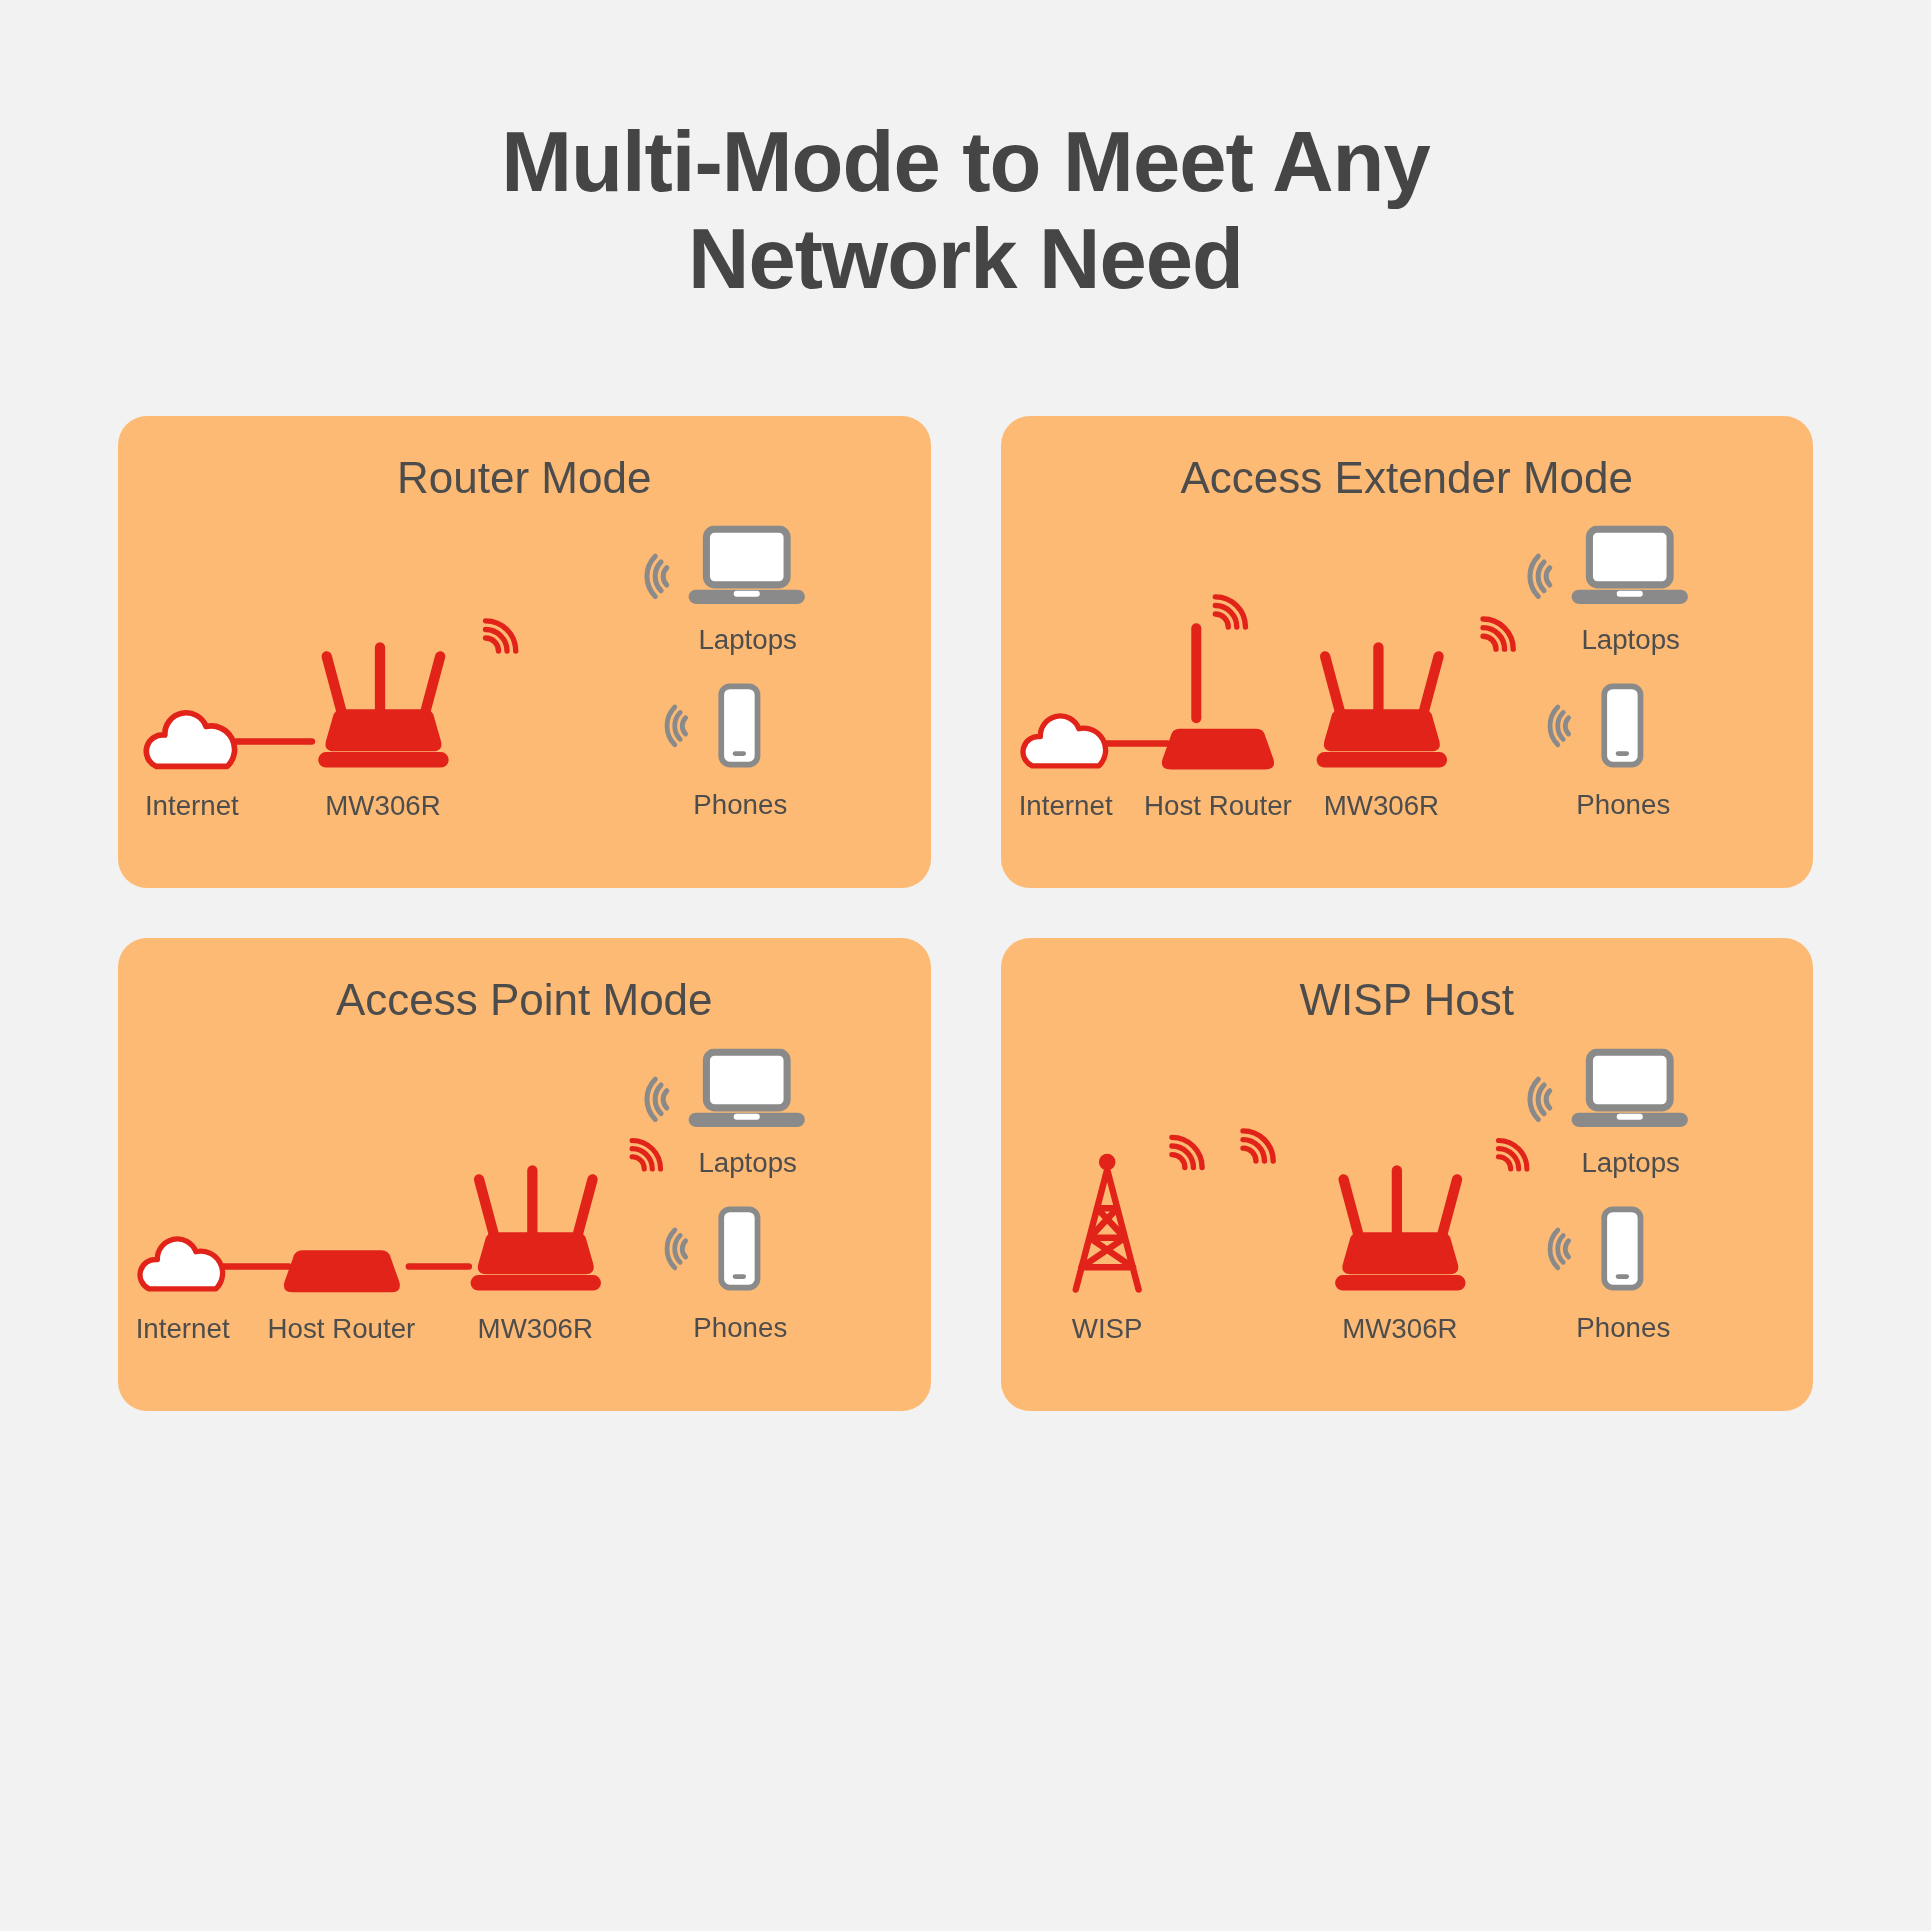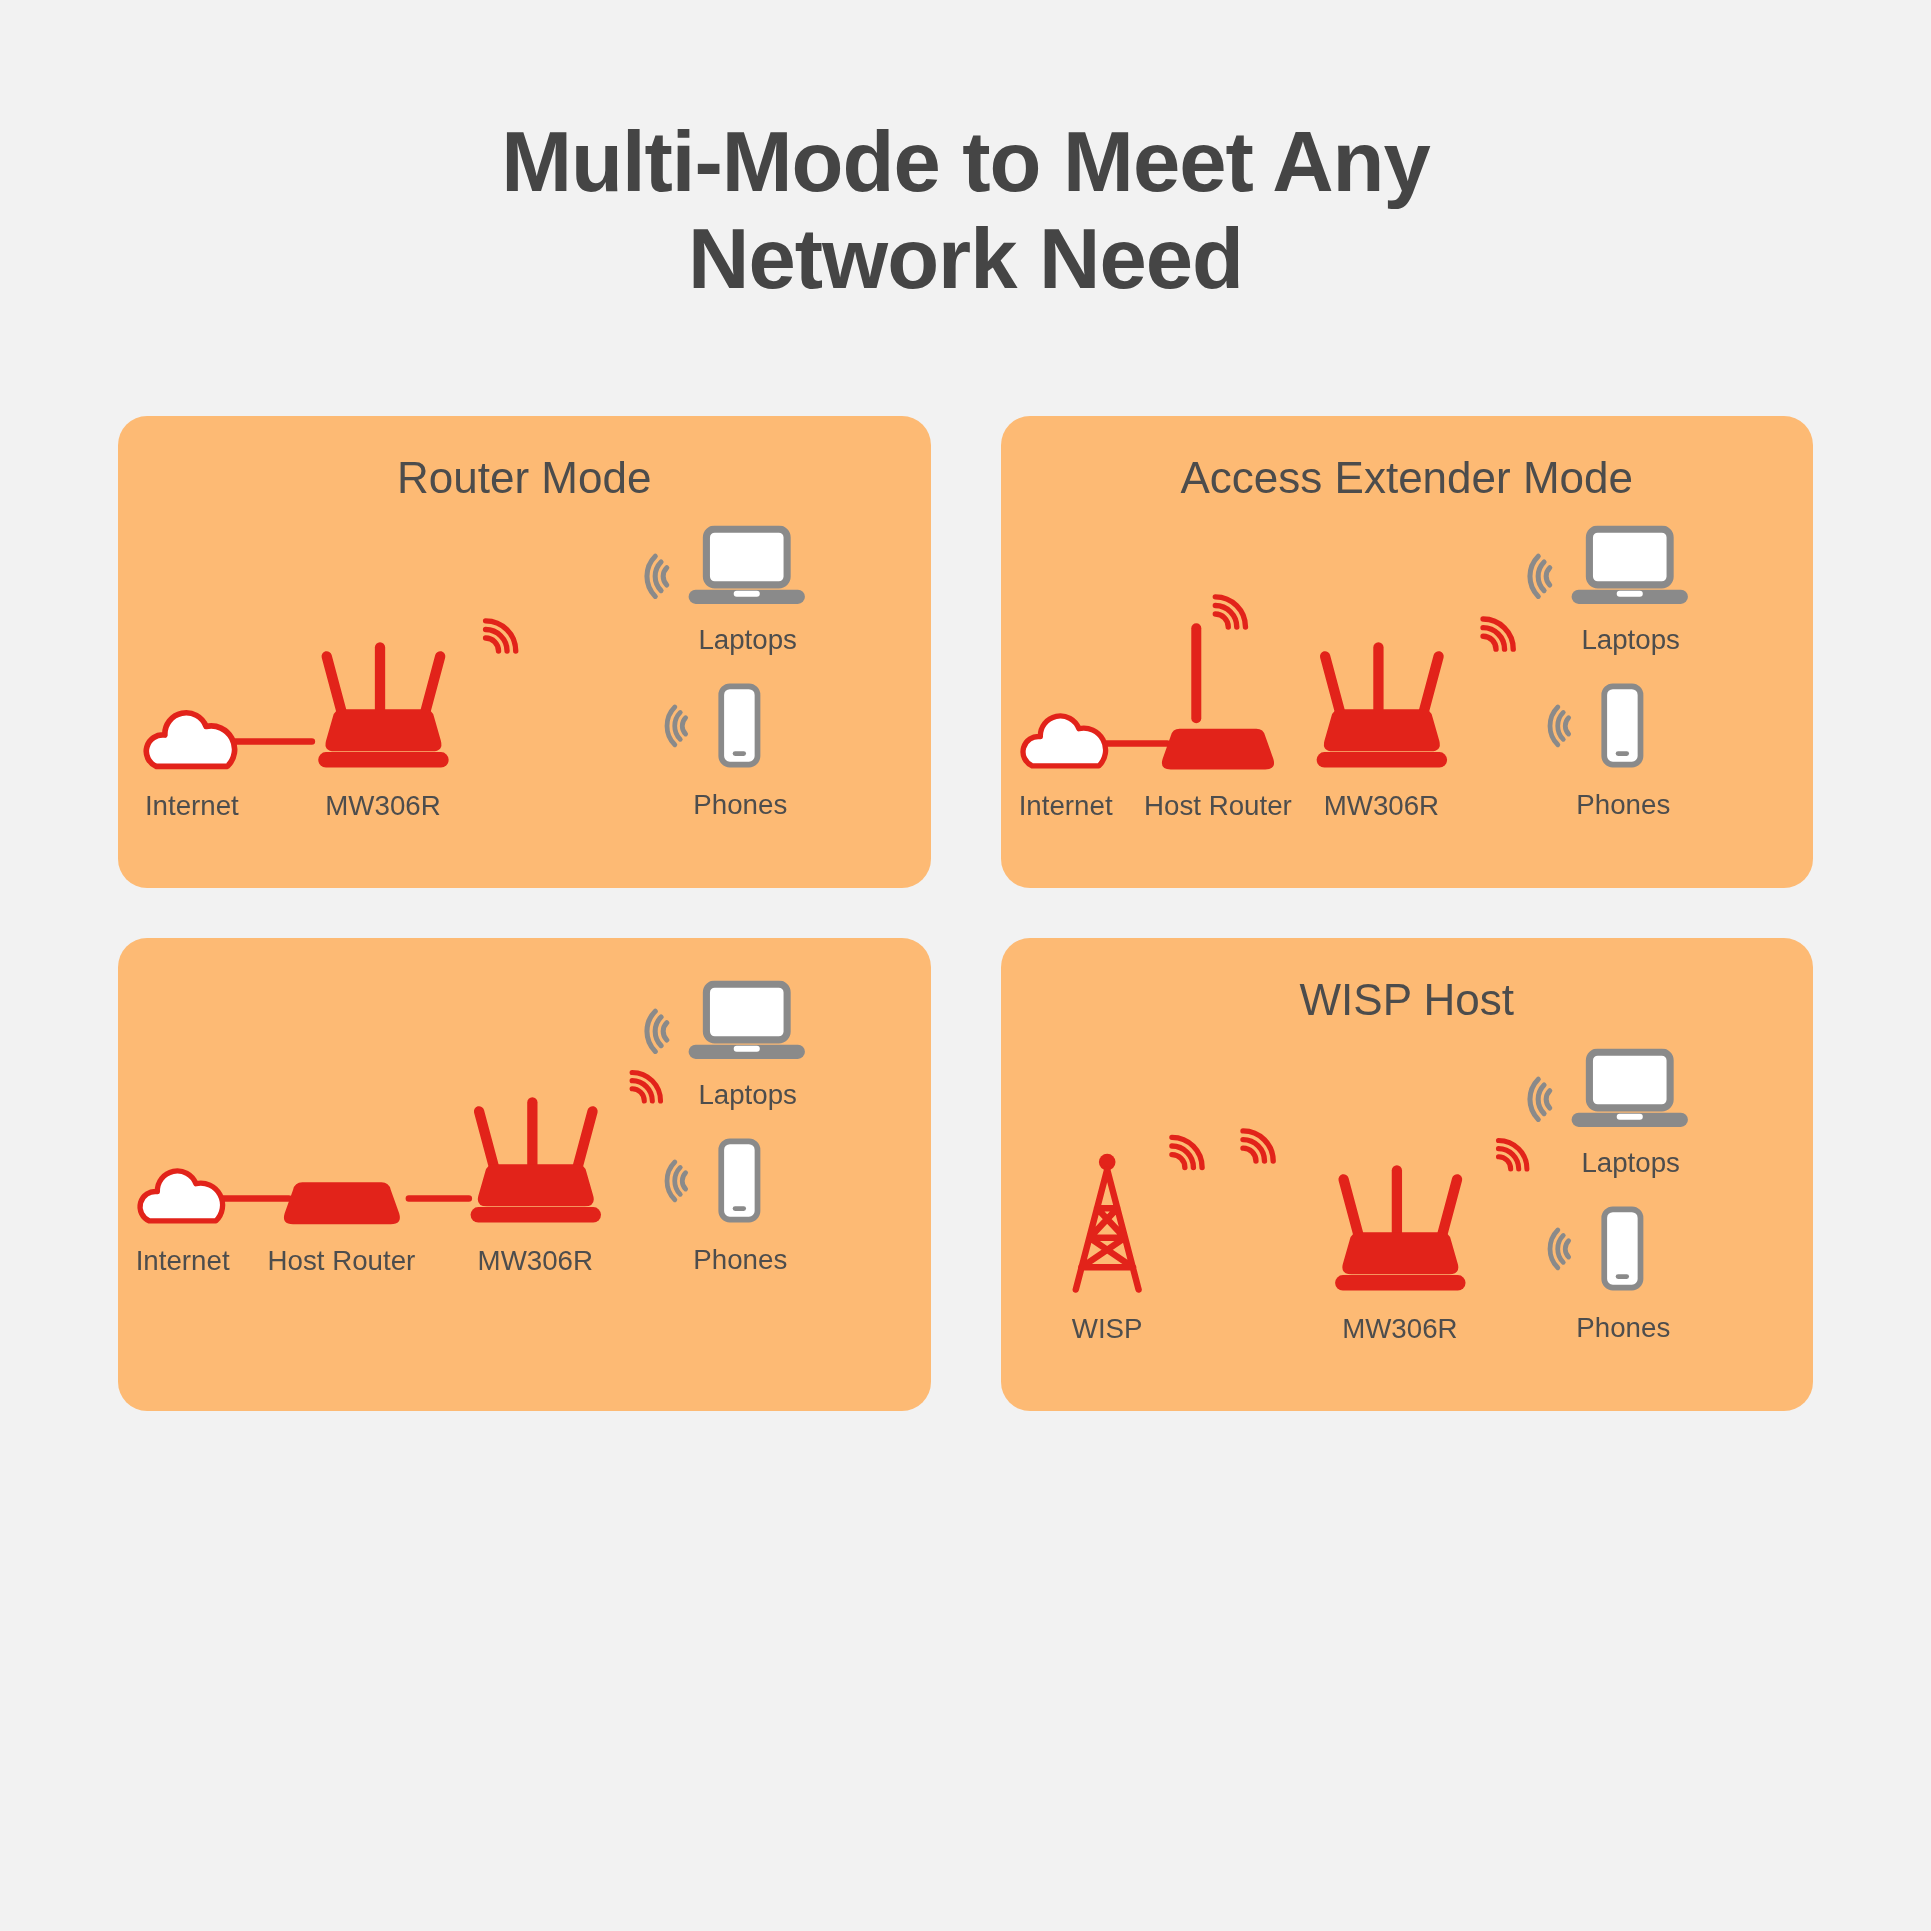--- a/index.html
+++ b/index.html
@@ -158,20 +158,21 @@
             <text x="682" y="140">Laptops</text>
             <use href="#sym-waves-left" class="gray-waves" x="588" y="192" width="36" height="62"></use>
             <use href="#sym-phone" x="642" y="176" width="62" height="93"></use>
             <text x="674" y="318">Phones</text>
           </g>
         </svg>
       </div>
     </div>
 
     <div class="card">
+      <h2 class="card-title">Access Point Mode</h2>
       <div class="diagram">
         <svg viewBox="0 0 880 380">
           <line x1="105" y1="242" x2="185" y2="242" stroke="#e2231a" stroke-width="7" stroke-linecap="round"></line>
           <line x1="315" y1="242" x2="380" y2="242" stroke="#e2231a" stroke-width="7" stroke-linecap="round"></line>
           <use href="#sym-cloud" x="12" y="203" width="116" height="72"></use>
           <use href="#sym-hostbox" x="165" y="217" width="155" height="55"></use>
           <use href="#sym-router" x="350" y="125" width="205" height="145"></use>
           <g class="red-waves" transform="translate(558,138) rotate(-45)">
             <use href="#sym-waves-right" x="0" y="-35" width="38" height="66"></use>
           </g>

